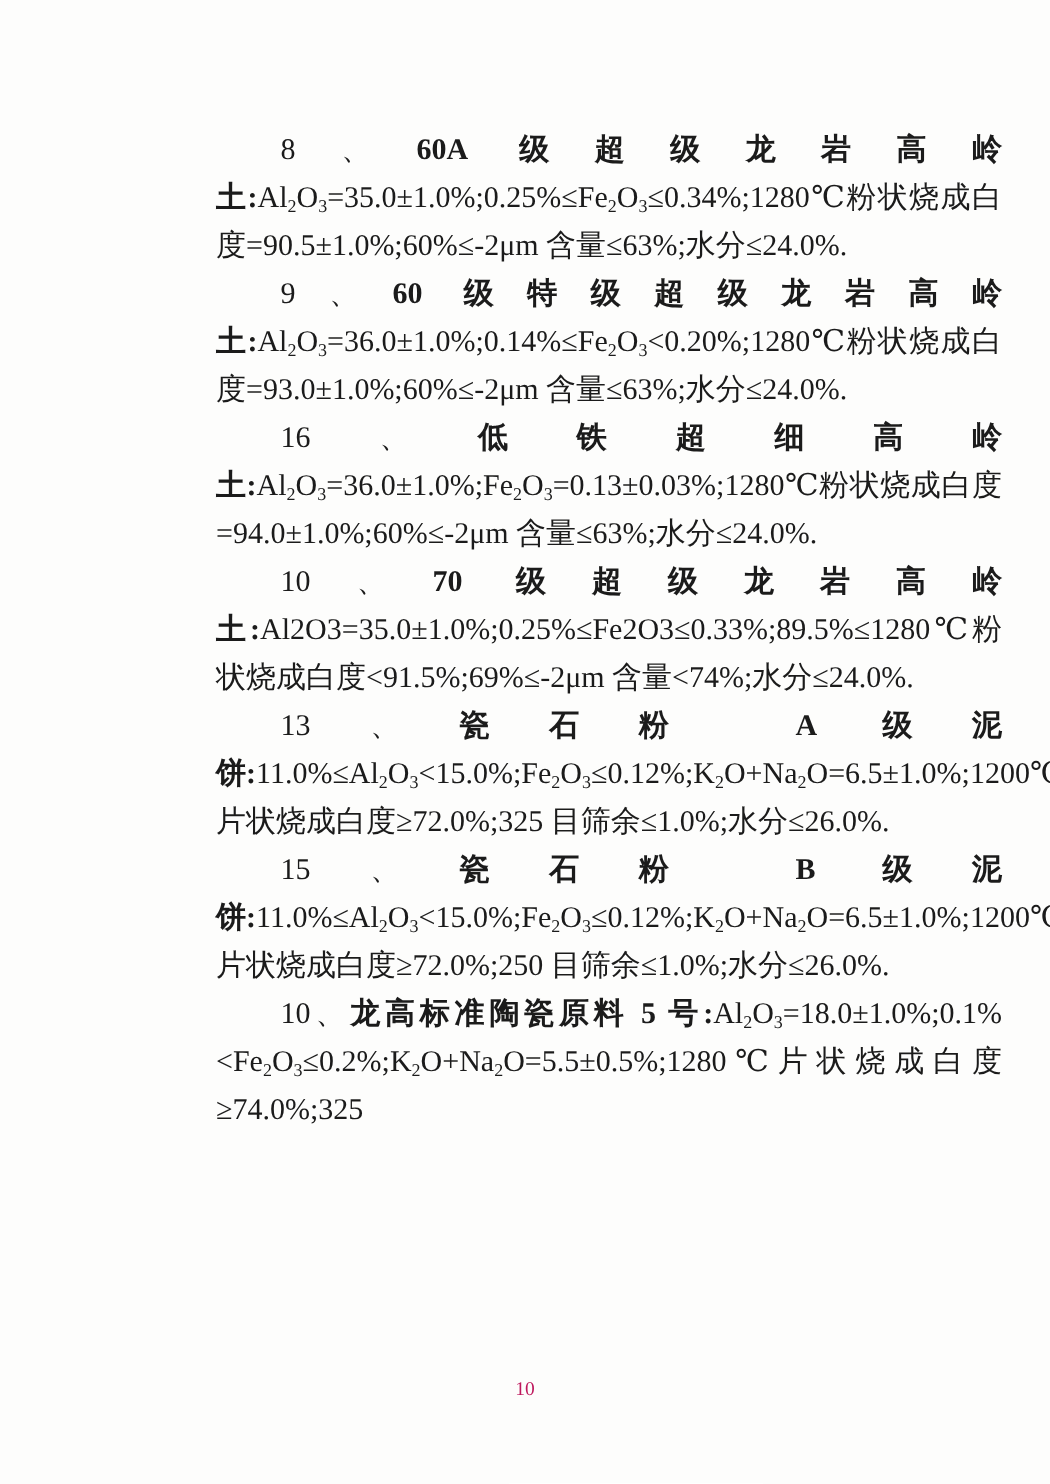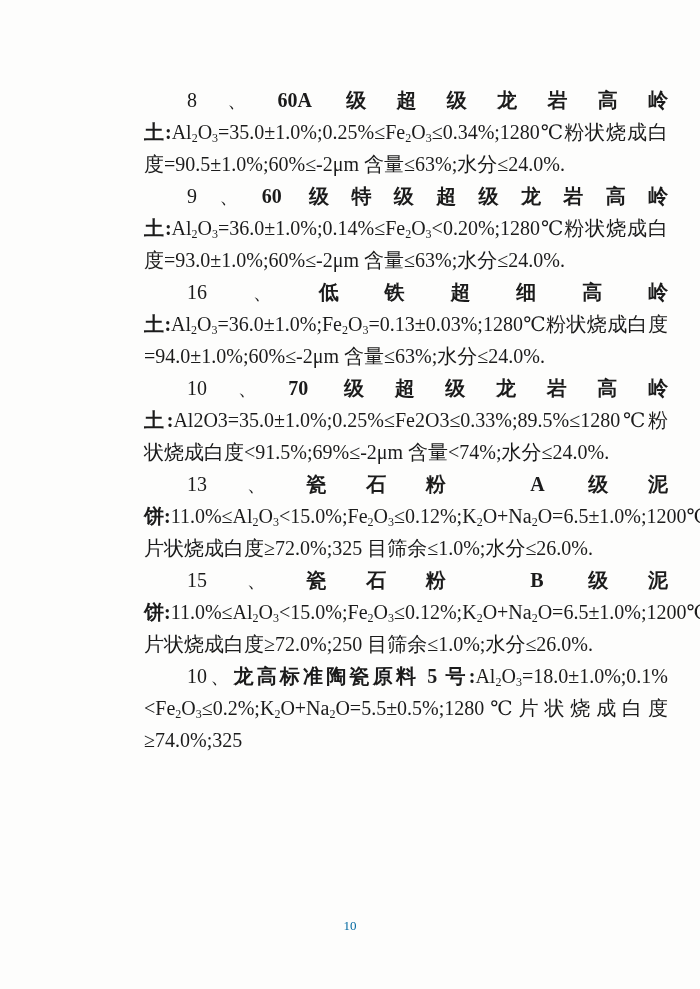--- a/index.html
+++ b/index.html
@@ -38,21 +38,21 @@
     position: relative;
     top: 0.28em;
   }
   .pageno {
     position: absolute;
     left: 0;
     right: 0;
     top: 918px;
     text-align: center;
     font-size: 13px;
-    color: #0369a1;
+    color: #be185d;
     font-family: "Liberation Serif", "DejaVu Serif", serif;
   }
 </style>
 </head>
 <body>
 
 <div class="page">
   <div class="textblock">
 
     <p class="para"><span>8、</span><span class="title">60A 级超级龙岩高岭土</span><span class="sep">:</span><span>Al<sub>2</sub>O<sub>3</sub>=35.0±1.0%;0.25%≤Fe<sub>2</sub>O<sub>3</sub>≤0.34%;1280℃粉状烧成白度=90.5±1.0%;60%≤-2μm 含量≤63%;水分≤24.0%.</span></p>

